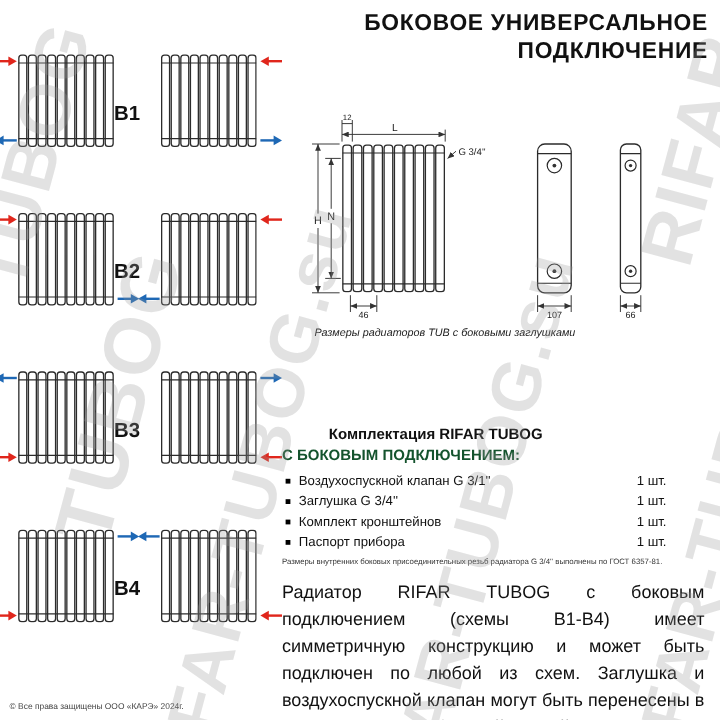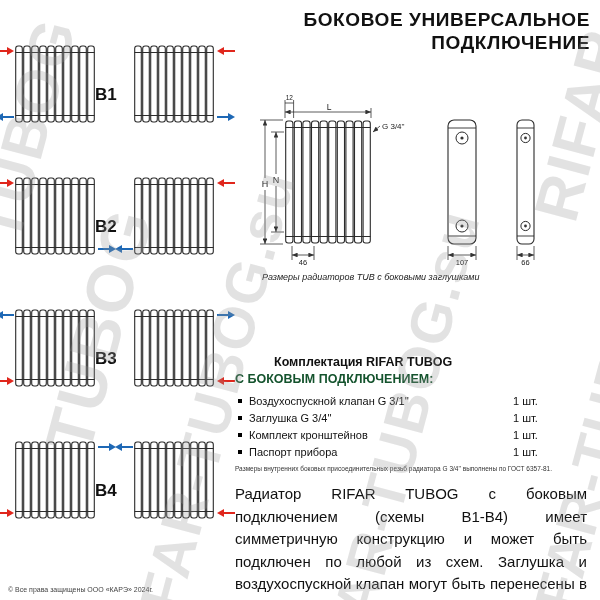--- a/index.html
+++ b/index.html
@@ -40,21 +40,21 @@
   .dims text{font-family:"Liberation Sans",sans-serif;fill:#1a1a1a;}
   .caption{position:absolute;left:7px;top:180px;font-size:9px;font-style:italic;color:#222;width:320px;}
 
   
   .kit{position:absolute;left:235px;top:355px;width:352px;z-index:2;}
   .kit-h{font-size:12.5px;font-weight:bold;padding-left:39px;}
   .kit-sub{font-size:12.5px;font-weight:bold;color:#14532d;margin-top:3px;margin-bottom:9px;}
   .item{display:flex;align-items:flex-start;font-size:11px;margin-bottom:5px;}
   .sq{width:4px;height:4px;background:#000;margin:4px 7px 0 3px;flex:none;}
   .item .lbl{flex:1;}
-  .item .qty{width:60px;text-align:left;padding-right:14px;}
+  .item .qty{width:60px;text-align:center;padding-right:14px;}
   .note{font-size:6.5px;color:#333;margin-top:7px;margin-bottom:11px;white-space:nowrap;}
   .para{font-size:15px;line-height:1.5;text-align:justify;margin-bottom:10px;}
   .minlen{font-size:10px;font-weight:bold;white-space:nowrap;letter-spacing:-.1px;}
 
   .footer{position:absolute;left:8px;top:586px;font-size:7px;color:#444;z-index:2;}
 </style>
 </head>
 <body>
 
 <div class="page">

